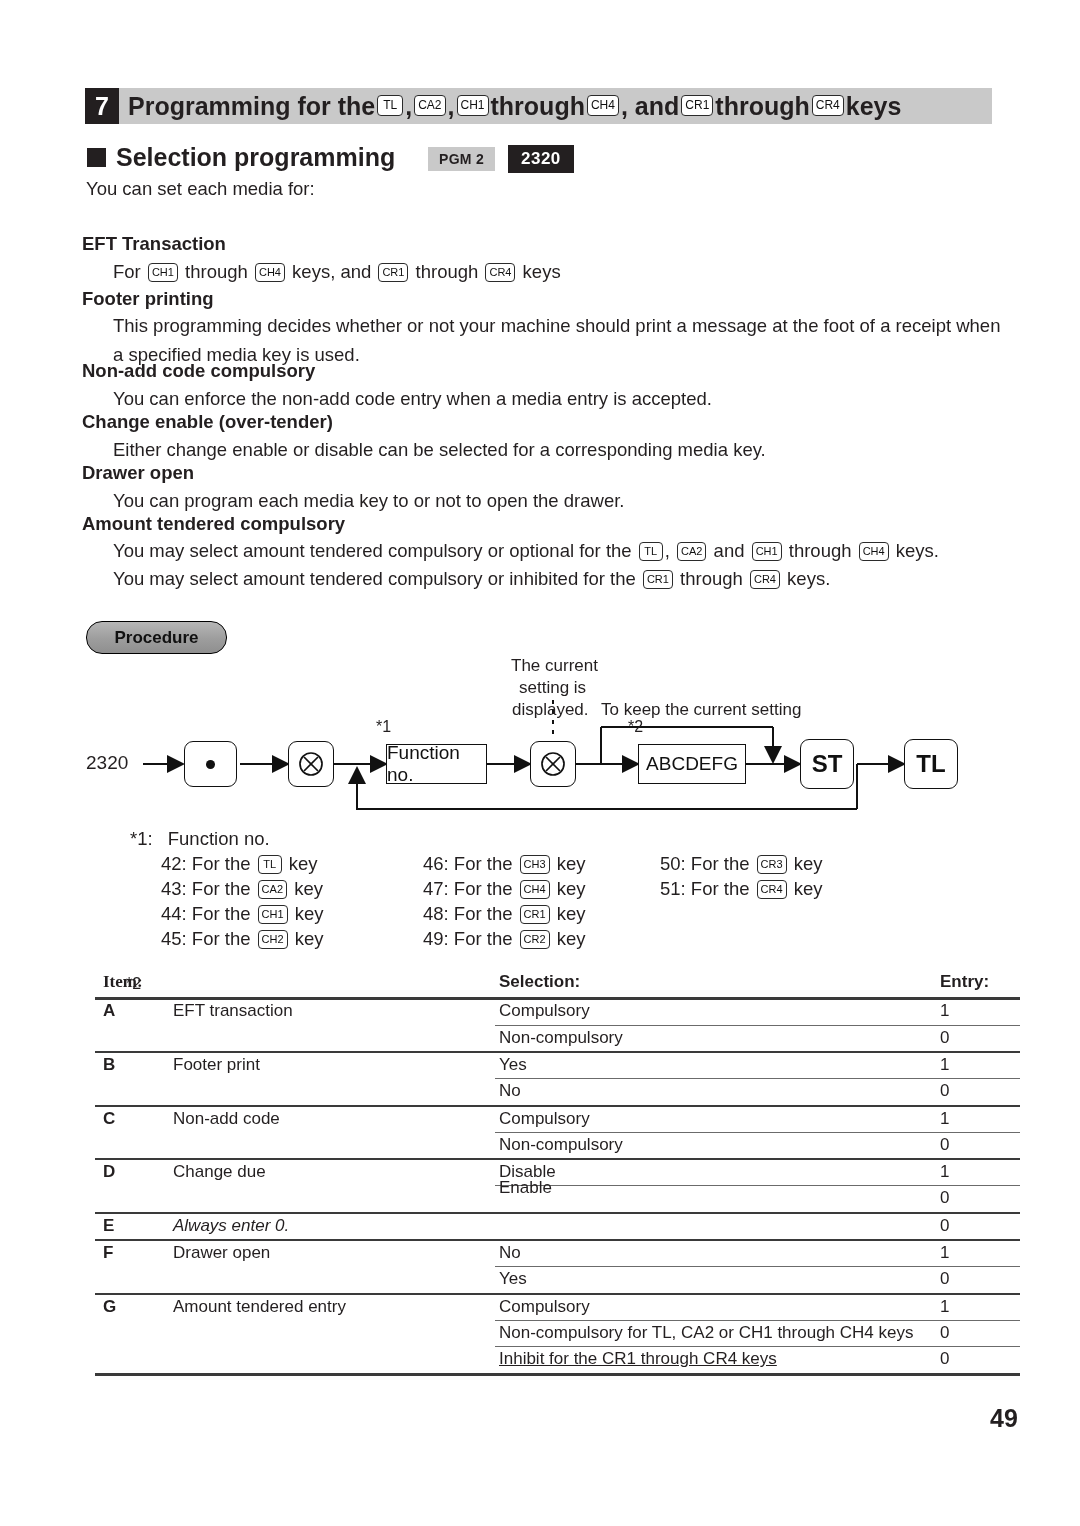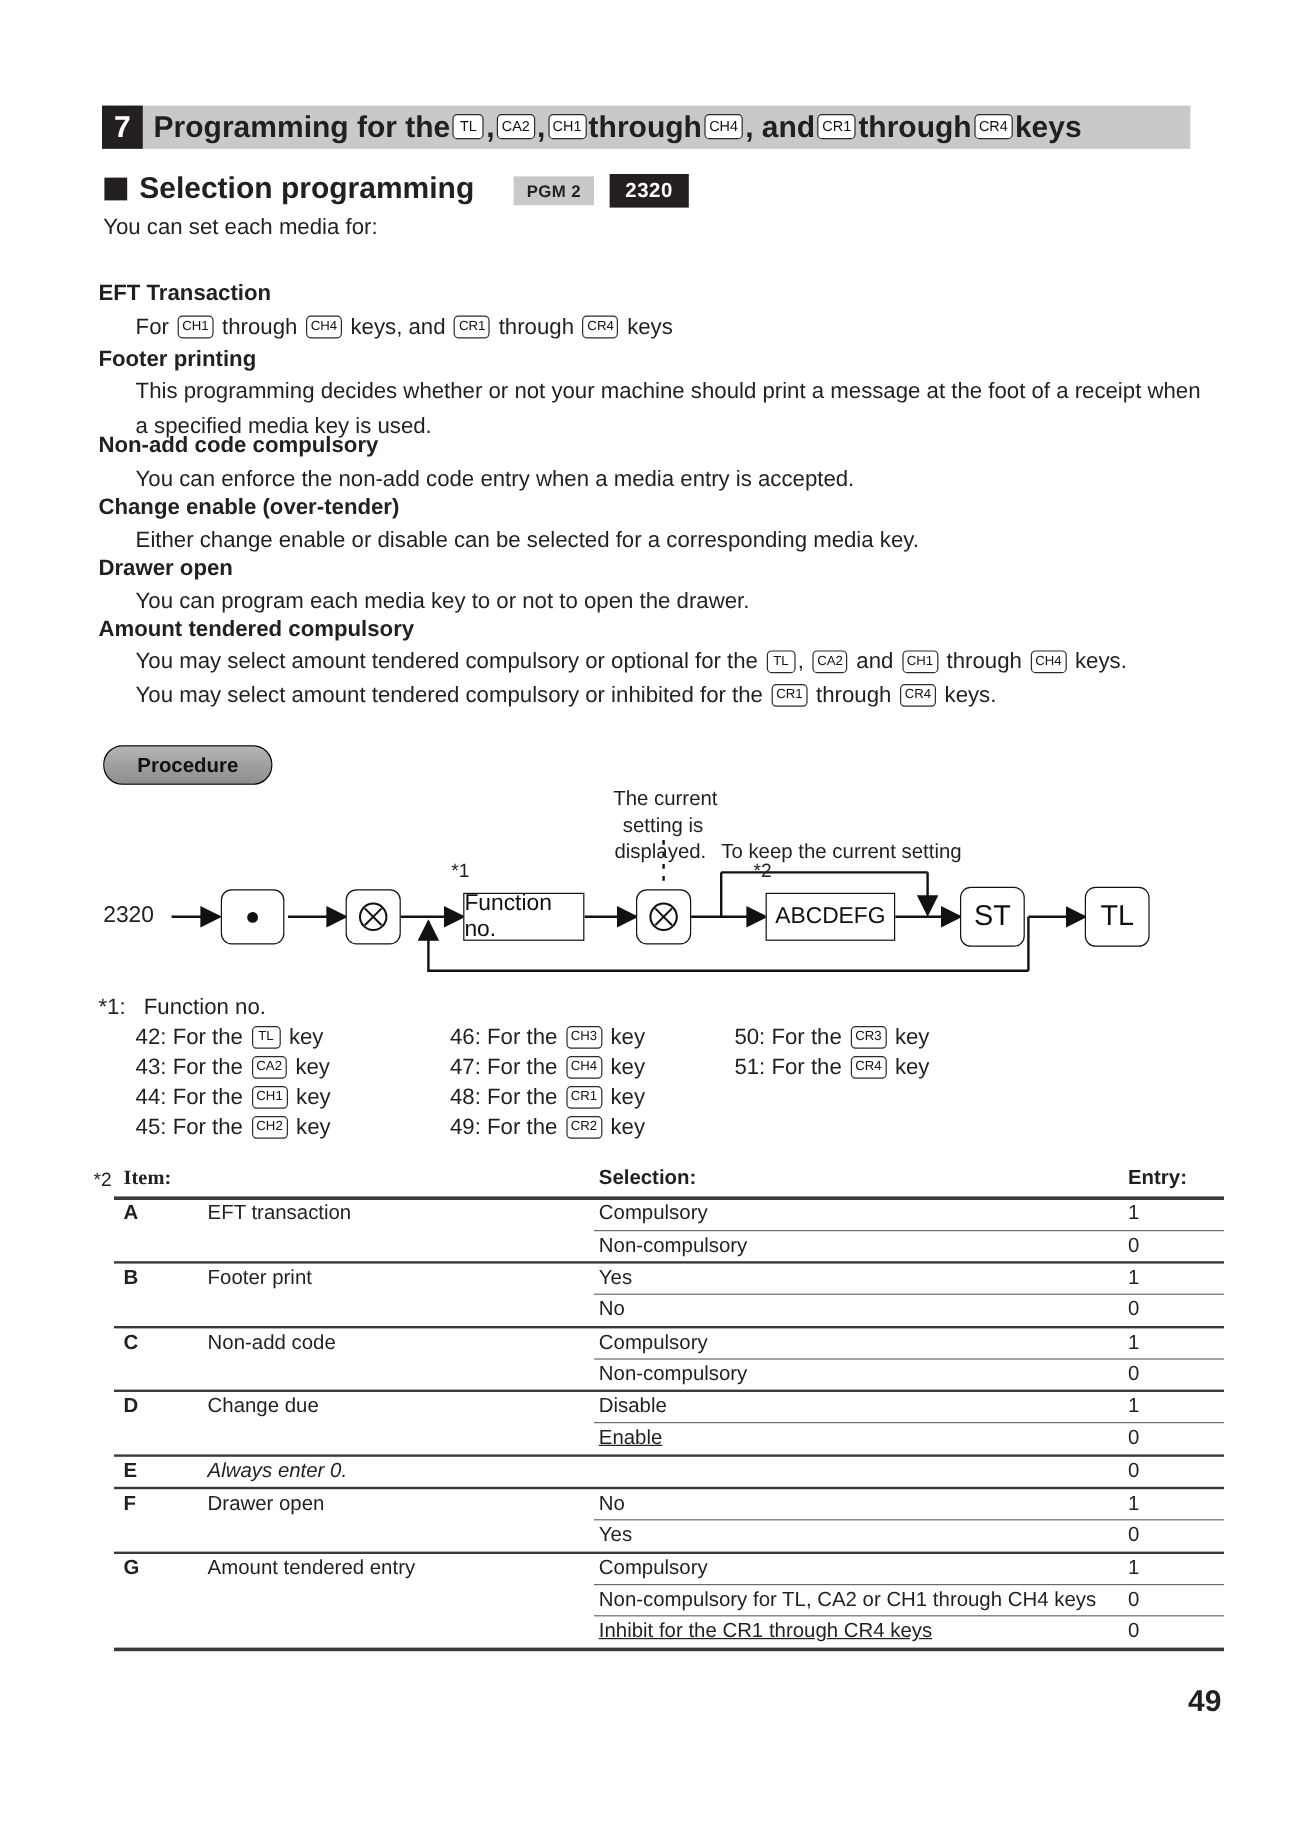--- a/index.html
+++ b/index.html
@@ -72,30 +72,30 @@
     display:flex;align-items:center;justify-content:center;
     font-size:17px;font-weight:bold;color:#111;
   }
 
   
   .diagram{position:absolute;left:0;top:640px;width:1080px;height:185px;}
   .dg-txt{position:absolute;font-size:17px;color:#231f20;white-space:nowrap;}
   .rbox{
     position:absolute;border:1.8px solid #111;border-radius:9px;background:#fff;
     display:flex;align-items:center;justify-content:center;
-    font-size:22px;color:#111;box-sizing:border-box;
+    font-size:22px;color:#111;box-sizing:border-box;font-weight:bold;
   }
   .sbox{
     position:absolute;border:1.6px solid #111;background:#fff;
     display:flex;align-items:center;justify-content:center;
     font-size:19px;color:#111;box-sizing:border-box;
   }
 
   
-  .fn-line{position:absolute;font-size:18.5px;color:#231f20;white-space:nowrap;}
+  .fn-line{position:absolute;font-size:18.5px;color:#231f20;white-space:nowrap;margin-left:48px;}
 
   
   .tbl{position:absolute;left:95px;top:972px;width:925px;}
   .c-item{position:absolute;left:8px;font-weight:bold;font-size:17px;color:#231f20;}
   .c-desc{position:absolute;left:78px;font-size:17px;color:#231f20;white-space:nowrap;}
   .c-sel{position:absolute;left:404px;font-size:17px;color:#231f20;white-space:nowrap;}
   .c-ent{position:absolute;left:845px;font-size:17px;color:#231f20;}
   .c-head{font-weight:bold;}
   .hr-full{position:absolute;left:0;width:925px;border-top:2.2px solid #3a3a3a;}
   .hr-part{position:absolute;left:400px;width:525px;border-top:1.3px solid #6b6b6b;}
@@ -259,21 +259,21 @@
       <div class="c-ent" style="top: 136.5px;">1</div>
       <div class="hr-part" style="top: 159.8px;"></div>
       <div class="c-sel" style="top: 162.8px;">Non-compulsory</div>
       <div class="c-ent" style="top: 162.8px;">0</div>
       <div class="hr-full" style="top: 186.1px;"></div>
       <div class="c-item" style="top: 190.1px;">D</div>
       <div class="c-desc" style="top: 190.1px;">Change due</div>
       <div class="c-sel" style="top: 190.1px;">Disable</div>
       <div class="c-ent" style="top: 190.1px;">1</div>
       <div class="hr-part" style="top: 213.4px;"></div>
-      <div class="c-sel" style="top: 216px; text-decoration: underline;">Enable</div>
+      <div class="c-sel" style="top: 206px;">Enable</div>
       <div class="c-ent" style="top: 216.4px;">0</div>
       <div class="hr-full" style="top: 239.7px;"></div>
       <div class="c-item" style="top: 243.7px;">E</div>
       <div class="c-desc" style="top: 243.7px; font-style: italic;">Always enter 0.</div>
       <div class="c-ent" style="top: 243.7px;">0</div>
       <div class="hr-full" style="top: 267px;"></div>
       <div class="c-item" style="top: 271px;">F</div>
       <div class="c-desc" style="top: 271px;">Drawer open</div>
       <div class="c-sel" style="top: 271px;">No</div>
       <div class="c-ent" style="top: 271px;">1</div>

